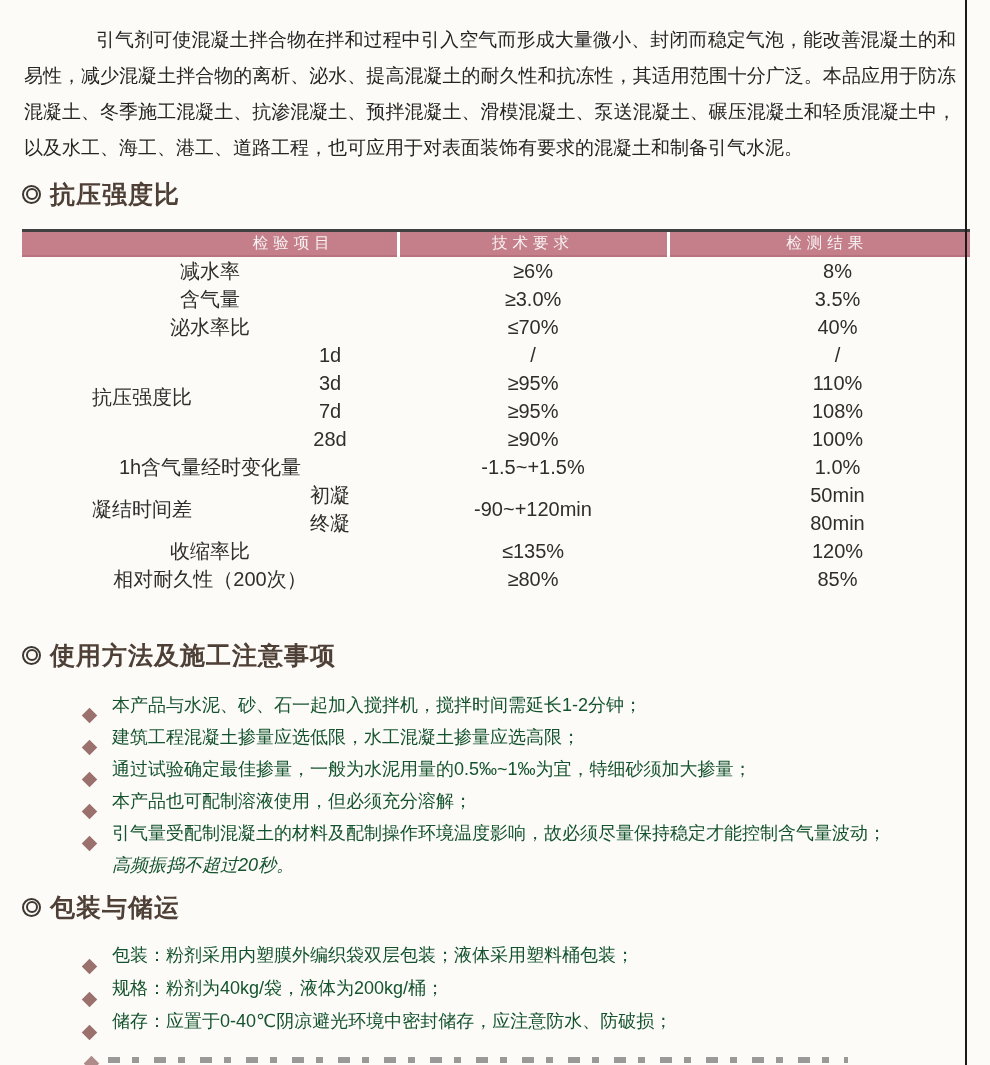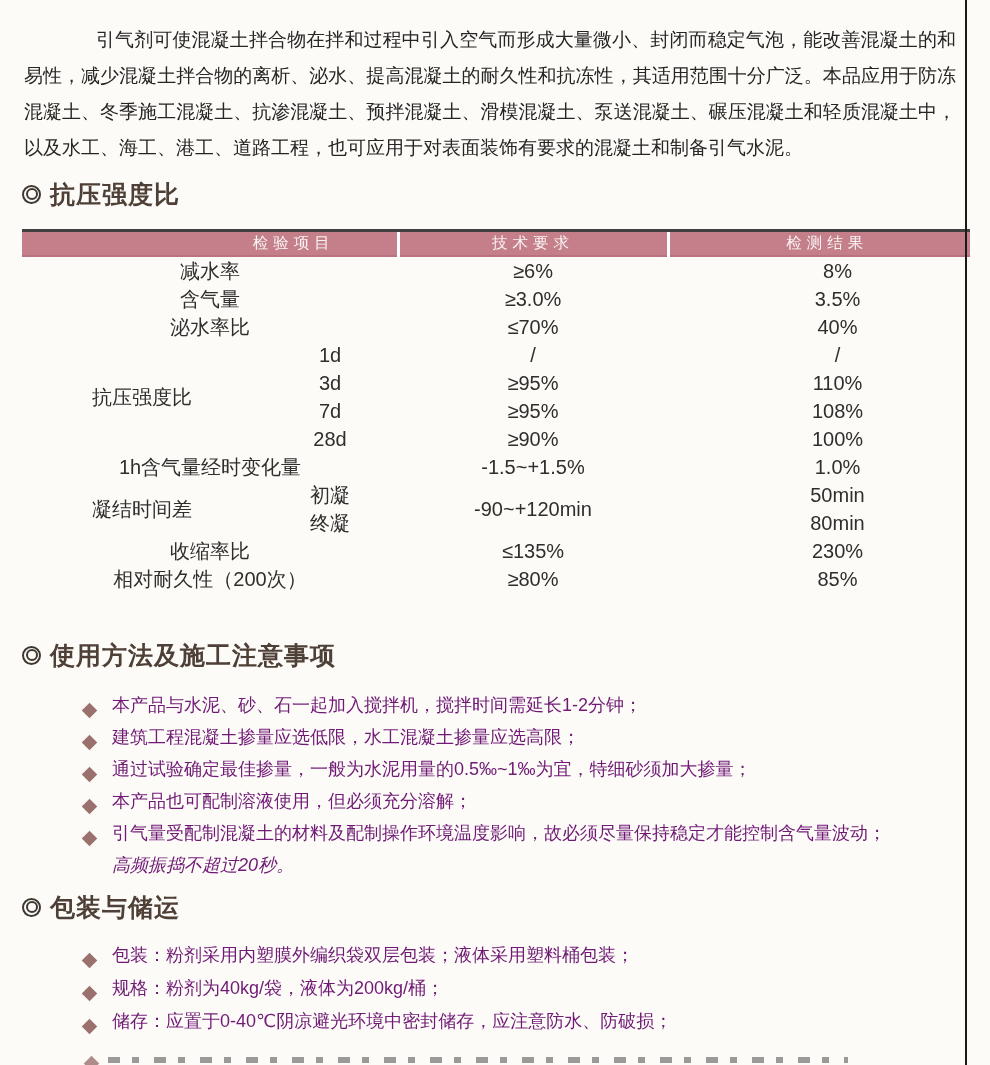--- a/index.html
+++ b/index.html
@@ -84,21 +84,21 @@
   }
   table.perf td.result { padding-left: 22px; }
   
   ul.bullets {
     list-style: none;
     margin: 18px 0 0 0;
     padding: 0 30px 0 84px;
   }
   ul.bullets.usage li { line-height: 32px; }
   ul.bullets.pack  li { line-height: 33px; }
-  ul.bullets li { display: flex; align-items: center; font-size: 18px; color: #701a75; }
+  ul.bullets li { display: flex; align-items: flex-end; font-size: 18px; color: #14532d; }
   .diamond-icon {
     flex: none;
     width: 11px; height: 11px;
     margin: 10px 17px 0 0;
     background: #9a716d;
     transform: rotate(45deg);
   }
   ul.bullets li.cont .bullet-text { margin-left: 28px; font-style: italic; }
   ul.bullets.pack { margin-top: 16px; }
   
@@ -196,21 +196,21 @@
         <td rowspan="2">-90~+120min</td>
         <td class="result">50min</td>
       </tr>
       <tr>
         <td>终凝</td>
         <td class="result">80min</td>
       </tr>
       <tr>
         <td colspan="2">收缩率比</td>
         <td>≤135%</td>
-        <td class="result">230%</td>
+        <td class="result">120%</td>
       </tr>
       <tr>
         <td colspan="2">相对耐久性（200次）</td>
         <td>≥80%</td>
         <td class="result">85%</td>
       </tr>
     </tbody>
   </table>
 
   <div class="section-heading h2">

